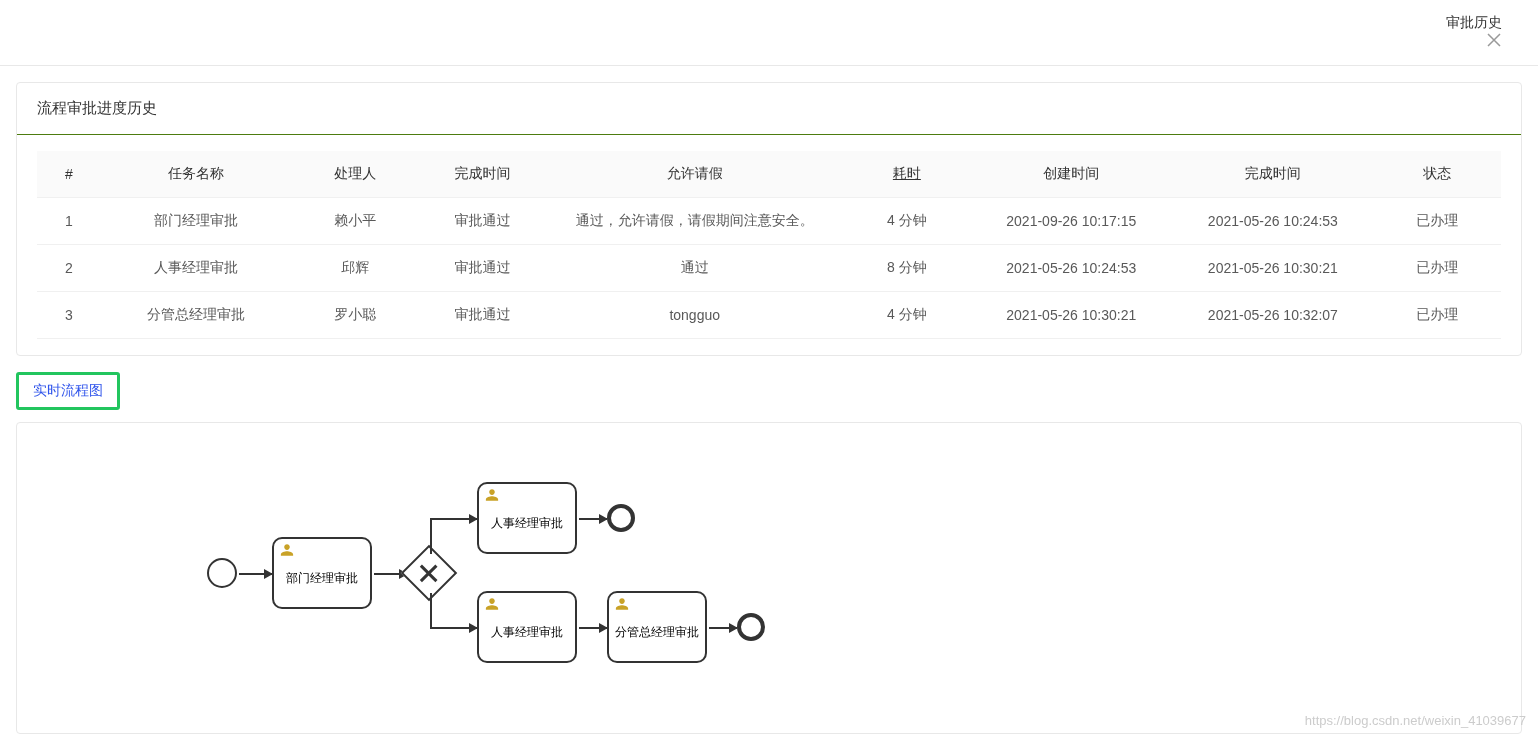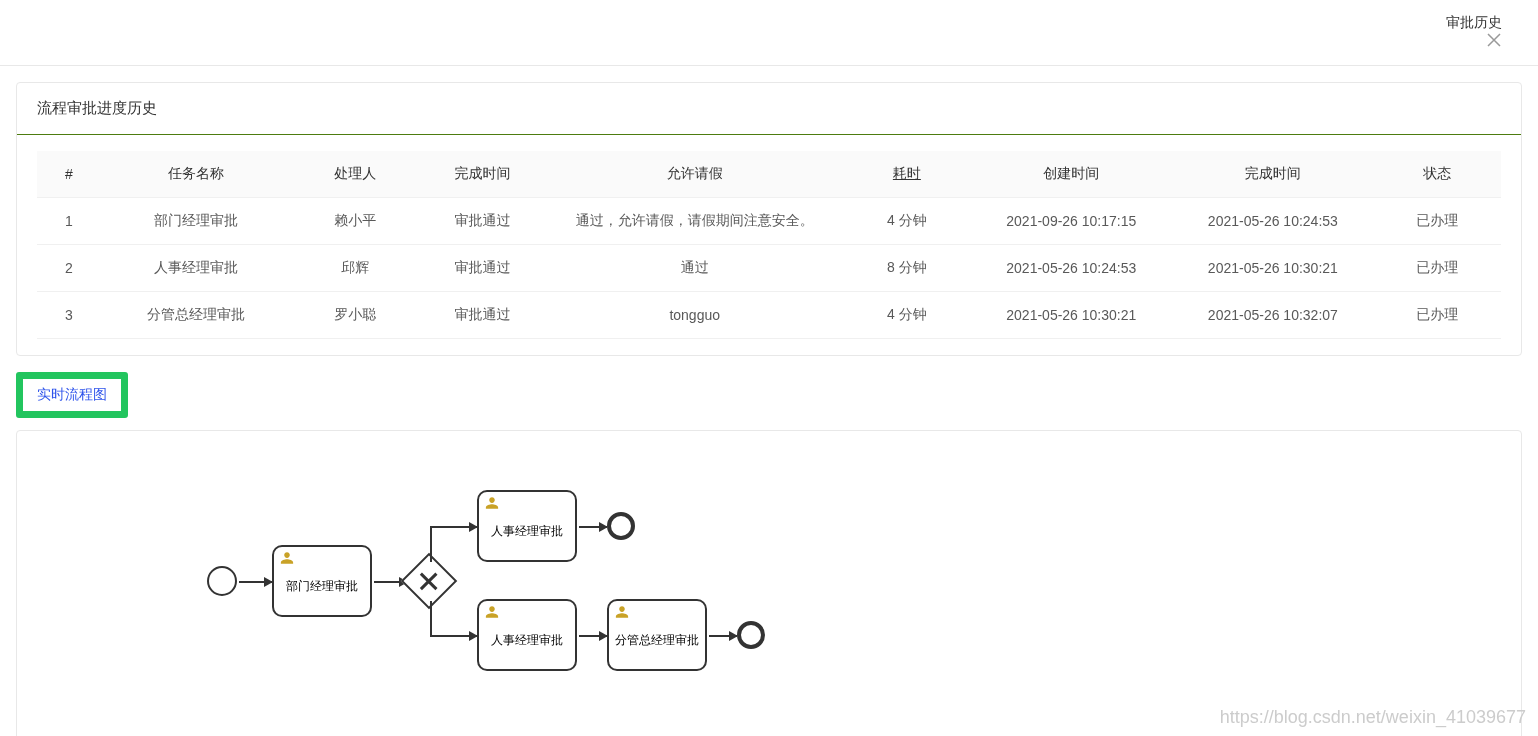--- a/index.html
+++ b/index.html
@@ -64,21 +64,21 @@
     .col-dur { width: 120px; text-decoration: underline; }
     .col-time { width: 190px; }
     .col-time2 { width: 190px; font-family: Liberation Serif, serif; }
     .col-status { width: 120px; }
     .green { color: #0b9b34; }
     .blue { color: #2f54eb; }
     .tab-bar { margin-bottom: 12px; }
     .tab {
       display: inline-block;
       padding: 7px 14px;
-      border: 7px solid #22c55e;
+      border: 3px solid #22c55e;
       border-radius: 3px;
       background: #fff;
       cursor: pointer;
       color: #333;
       font-size: 14px;
     }
     .tab.active { color: #2f54eb; }
     .diagram-card {
       border: 1px solid #e8e8e8;
       border-radius: 4px;
@@ -140,21 +140,21 @@
       border-left: 9px solid #333;
       border-top: 5px solid transparent;
       border-bottom: 5px solid transparent;
     }
     .vline { position: absolute; width: 2px; background: #333; }
     .watermark {
       position: fixed;
       bottom: 8px;
       right: 12px;
       color: #ccc;
-      font-size: 18px;
+      font-size: 13px;
       pointer-events: none;
     }
   </style>
 </head>
 <body>
 
 <div class="modal-header">
   <span class="modal-title">审批历史</span>
   <span class="close-icon">
     <svg width="16" height="16" viewBox="0 0 16 16">

